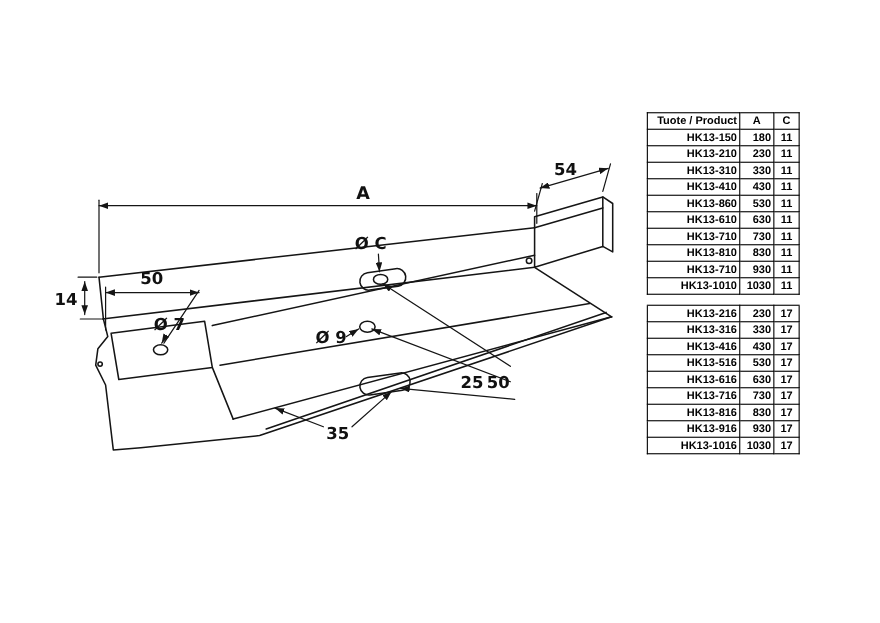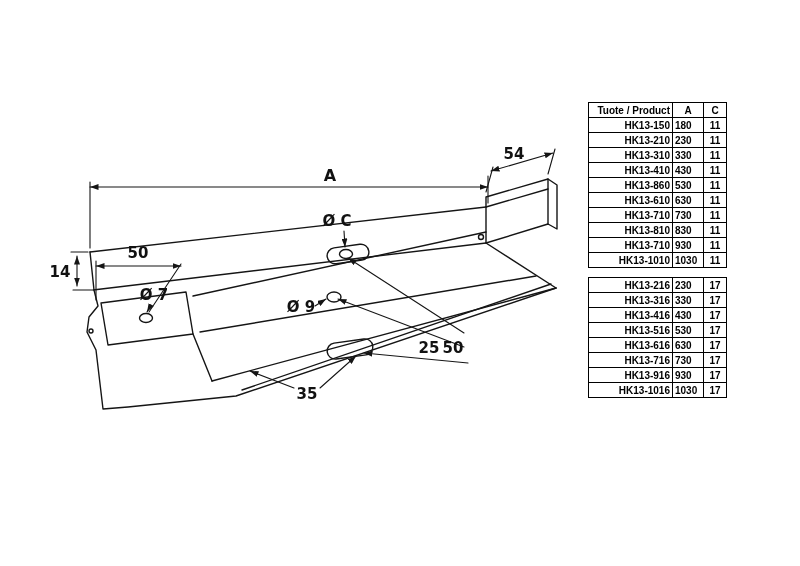--- a/index.html
+++ b/index.html
@@ -22,21 +22,21 @@
     font-family:"Liberation Sans","DejaVu Sans",sans-serif;}
   .spec col.cprod{width:84px;}
   .spec col.ca{width:31px;}
   .spec col.cc{width:23px;}
   .spec th,.spec td{
     border:1px solid #000;font-size:10px;font-weight:700;color:#000;
     height:14px;padding:0 2px;white-space:nowrap;overflow:hidden;line-height:13px;
   }
   .spec th.prod,.spec td.prod{text-align:right;}
   .spec th.hnum{text-align:center;}
-  .spec td.num{text-align:left;}
+  .spec td.num{text-align:right;}
   .spec td.cnum{text-align:center;margin-left:19px;}
   .spec tbody.spacer td{border-left:none;border-right:none;height:9px;}
 </style>
 </head>
 <body>
 
 <div class="stage">
 
   <svg class="draw" width="800" height="566" viewBox="0 0 800 566">
     <defs>
@@ -210,20 +210,25 @@
             <td class="prod">HK13-616</td>
             <td class="num">630</td>
             <td class="cnum">17</td>
           </tr>
           <tr>
             <td class="prod">HK13-716</td>
             <td class="num">730</td>
             <td class="cnum">17</td>
           </tr>
           <tr>
+            <td class="prod">HK13-816</td>
+            <td class="num">830</td>
+            <td class="cnum">17</td>
+          </tr>
+          <tr>
             <td class="prod">HK13-916</td>
             <td class="num">930</td>
             <td class="cnum">17</td>
           </tr>
           <tr>
             <td class="prod">HK13-1016</td>
             <td class="num">1030</td>
             <td class="cnum">17</td>
           </tr>
         </tbody>

